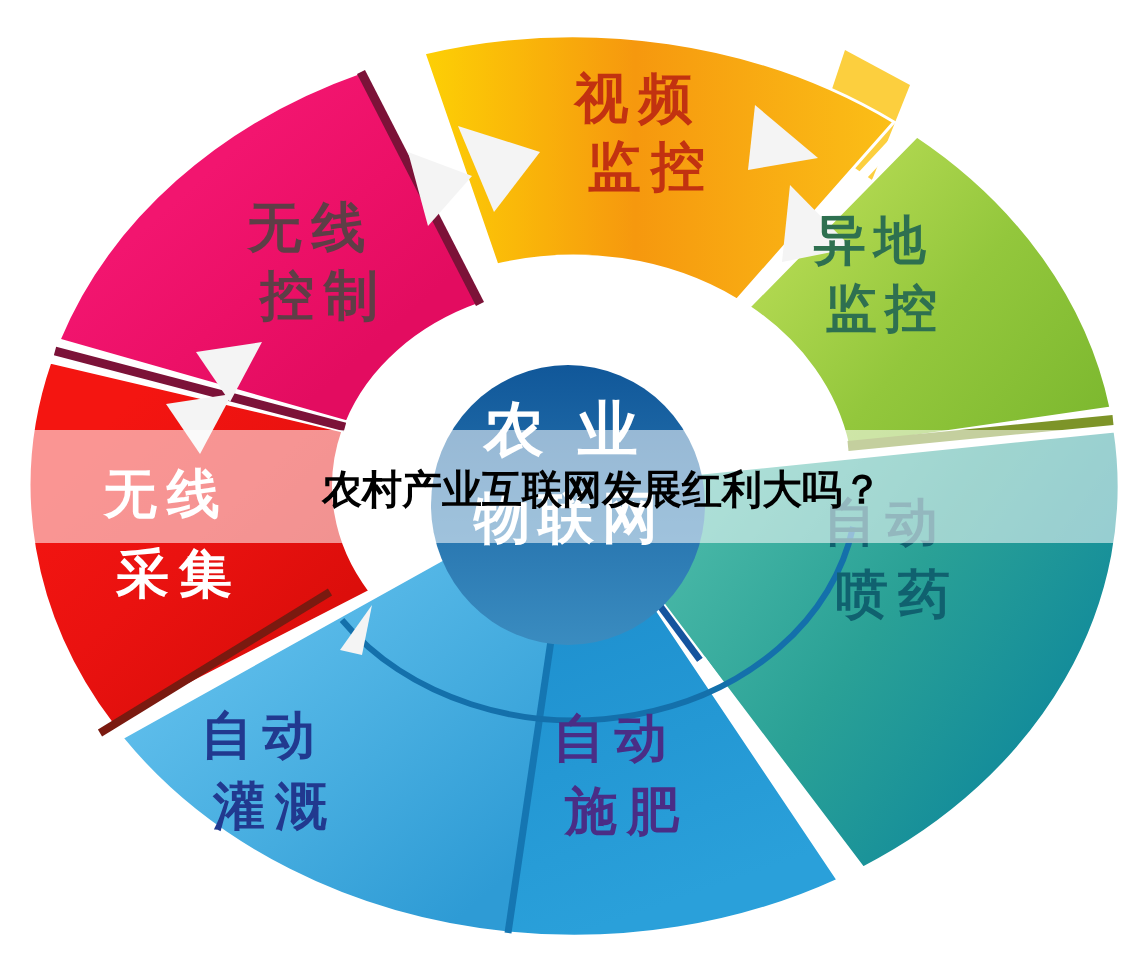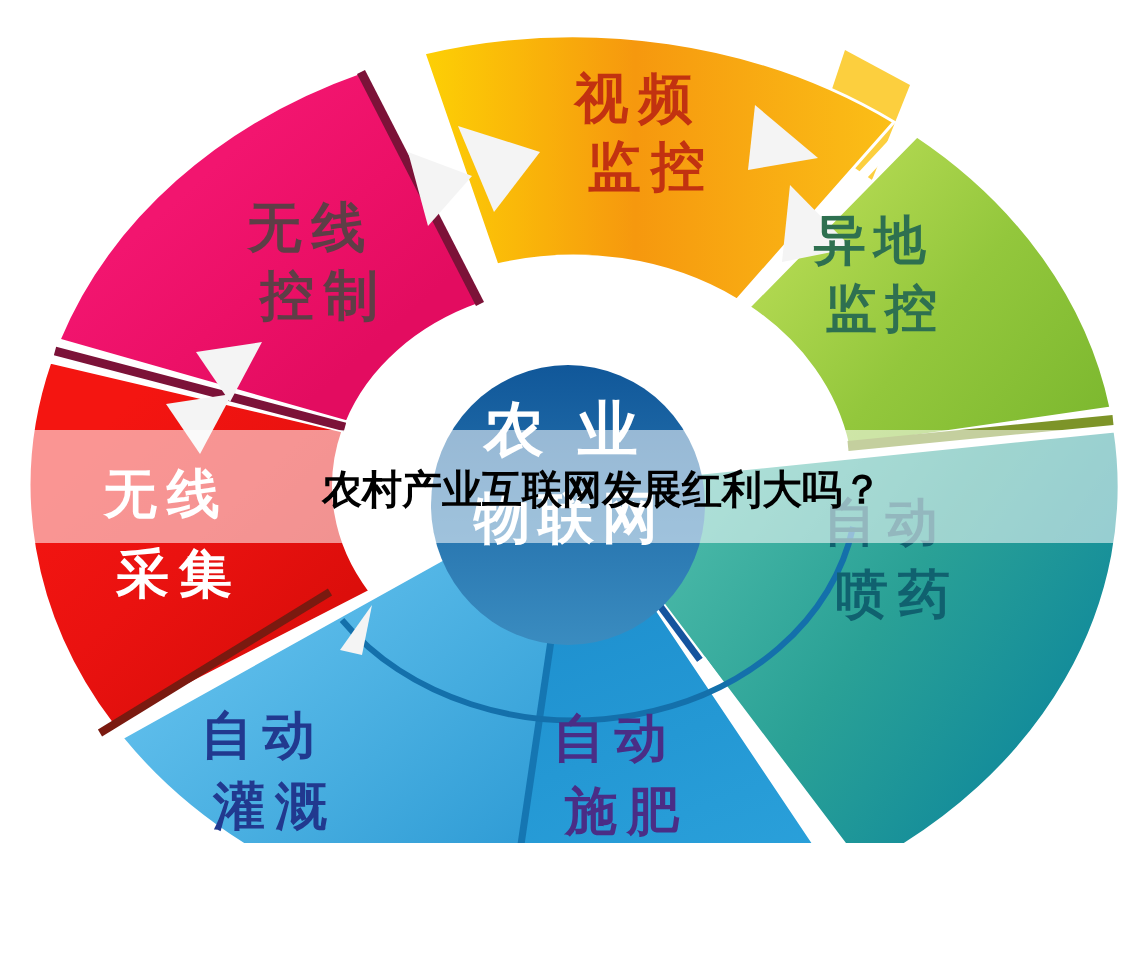--- a/index.html
+++ b/index.html
@@ -1,16 +1,16 @@
 <!DOCTYPE html>
 <html><head>
 <meta charset="utf-8">
 <style>
   html,body{margin:0;padding:0;background:#ffffff;}
-  #stage{position:relative;width:1144px;height:843px;background:#ffffff;overflow:hidden;
+  #stage{position:relative;width:1144px;height:978px;background:#ffffff;overflow:hidden;
          font-family:"Liberation Sans","DejaVu Sans",sans-serif;}
   svg{display:block;}
   text{font-family:"Liberation Sans","DejaVu Sans",sans-serif;}
   .seg-label{font-weight:bold;}
   .hub-label{font-weight:bold;}
   .banner-title{font-weight:900;}
 </style>
 </head>
 <body>
 

